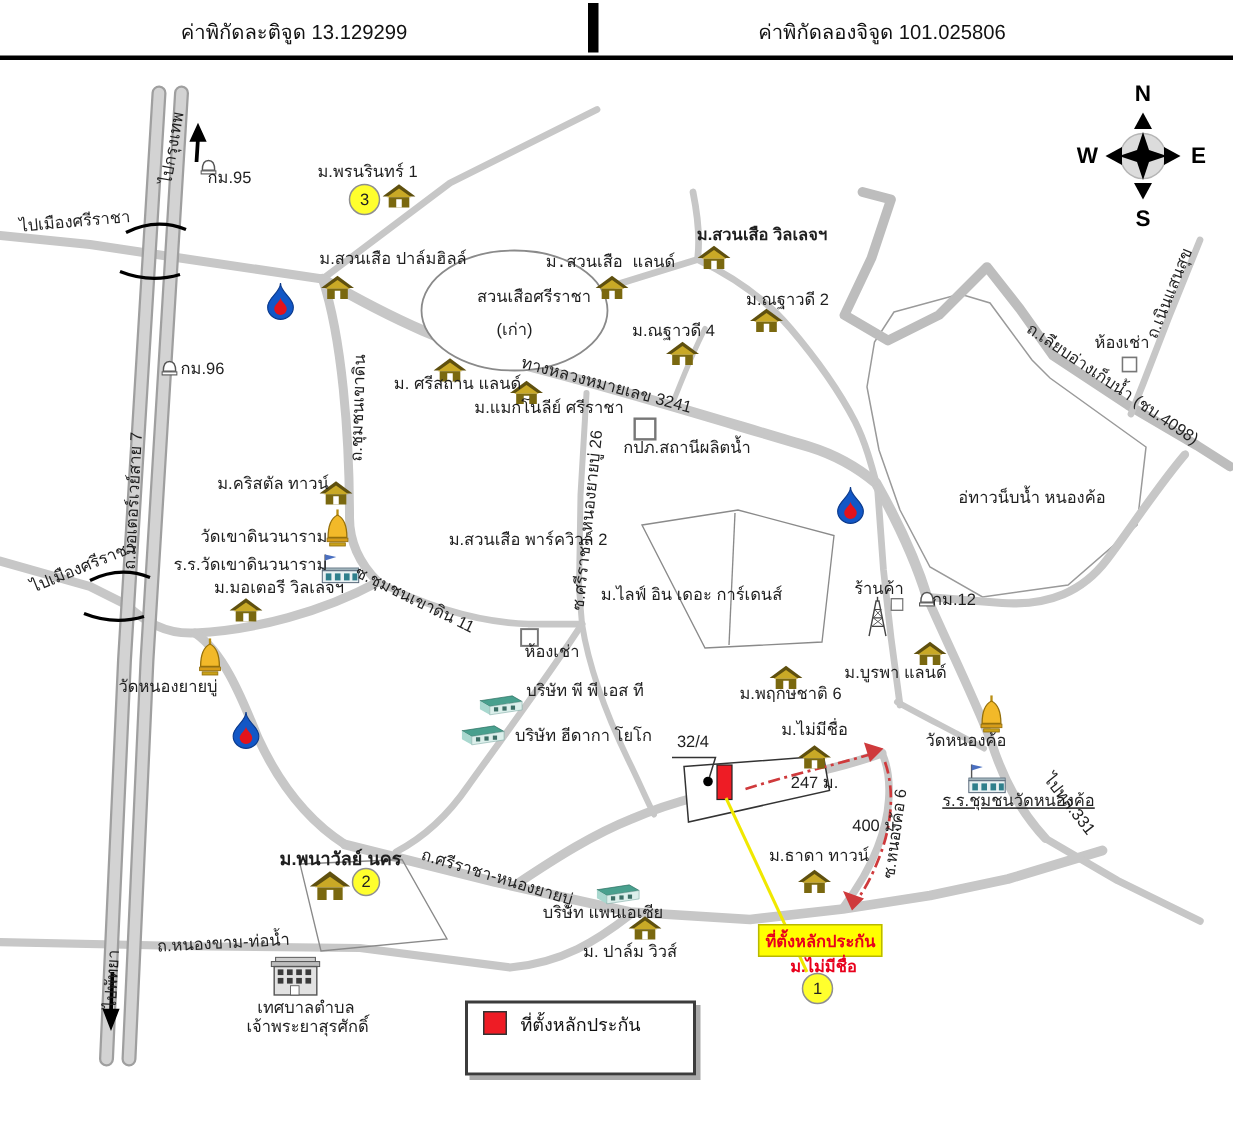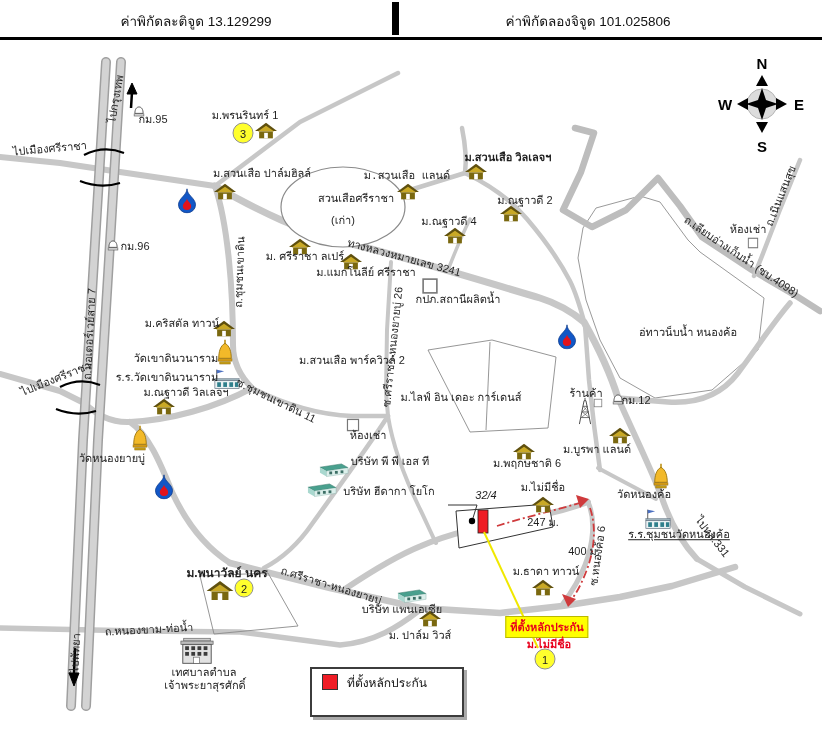--- a/index.html
+++ b/index.html
@@ -329,50 +329,50 @@
       <span class="map-label" style="left: 50px; top: 149px; transform: translate(-50%, -50%) rotate(-5deg);">ไปเมืองศรีราชา</span>
       <span class="map-label" style="left: 245px; top: 116px;">ม.พรนรินทร์ 1</span>
       <span class="map-label" style="left: 262px; top: 174px; text-align: right;">ม.สวนเสือ ปาล์มฮิลล์</span>
       <span class="map-label" style="left: 135px; top: 247px;">กม.96</span>
       <span class="map-label" style="left: 356px; top: 199px;">สวนเสือศรีราชา</span>
       <span class="map-label" style="left: 343px; top: 221px;">(เก่า)</span>
       <span class="map-label" style="left: 407px; top: 177px; font-family: Liberation Mono, monospace;">ม.สวนเสือ แลนด์</span>
       <span class="map-label" style="left: 508px; top: 158px; font-weight: bold;">ม.สวนเสือ วิลเลจฯ</span>
       <span class="map-label" style="left: 525px; top: 201px;">ม.ณฐาวดี 2</span>
       <span class="map-label" style="left: 449px; top: 222px;">ม.ณฐาวดี 4</span>
-      <span class="map-label" style="left: 305px; top: 257px;">ม. ศรีราชา ลเปร์</span>
+      <span class="map-label" style="left: 305px; top: 257px;">ม. ศรีสถาน แลนด์</span>
       <span class="map-label" style="left: 366px; top: 273px;">ม.แมกโนลีย์ ศรีราชา</span>
       <span class="map-label" style="left: 404px; top: 258px; transform: translate(-50%, -50%) rotate(15deg);">ทางหลวงหมายเลข 3241</span>
       <span class="map-label" style="left: 458px; top: 300px;">กปภ.สถานีผลิตน้ำ</span>
       <span class="map-label" style="left: 781px; top: 196px; transform: translate(-50%, -50%) rotate(-68deg);">ถ.เนินแสนสุข</span>
       <span class="map-label" style="left: 748px; top: 230px;">ห้องเช่า</span>
       <span class="map-label" style="left: 741px; top: 257px; transform: translate(-50%, -50%) rotate(34deg);">ถ.เลียบอ่างเก็บน้ำ (ชบ.4098)</span>
       <span class="map-label" style="left: 688px; top: 333px;">อ่ทาวน็บน้ำ หนองค้อ</span>
       <span class="map-label" style="left: 182px; top: 324px;">ม.คริสตัล ทาวน์</span>
       <span class="map-label" style="left: 176px; top: 359px;">วัดเขาดินวนาราม</span>
       <span class="map-label" style="left: 167px; top: 378px;">ร.ร.วัดเขาดินวนาราม</span>
-      <span class="map-label" style="left: 186px; top: 393px;">ม.ณฐาวดี วิลเลจฯ</span>
+      <span class="map-label" style="left: 186px; top: 393px;">ม.มอเตอรี วิลเลจฯ</span>
       <span class="map-label" style="left: 276px; top: 401px; transform: translate(-50%, -50%) rotate(26deg);">ซ.ชุมชนเขาดิน 11</span>
       <span class="map-label" style="left: 240px; top: 272px; transform: translate(-50%, -50%) rotate(-88deg);">ถ.ชุมชนเขาดิน</span>
       <span class="map-label" style="left: 352px; top: 361px;">ม.สวนเสือ พาร์ควิวล์ 2</span>
       <span class="map-label" style="left: 461px; top: 398px;">ม.ไลฟ์ อิน เดอะ การ์เดนส์</span>
       <span class="map-label" style="left: 393px; top: 347px; transform: translate(-50%, -50%) rotate(-84deg);">ซ.ศรีราชา-หนองยายบู่ 26</span>
       <span class="map-label" style="left: 112px; top: 459px;">วัดหนองยายบู่</span>
       <span class="map-label" style="left: 368px; top: 436px;">ห้องเช่า</span>
       <span class="map-label" style="left: 390px; top: 462px;">บริษัท พี พี เอส ที</span>
       <span class="map-label" style="left: 389px; top: 492px;">บริษัท ฮีดากา โยโก</span>
       <span class="map-label" style="left: 527px; top: 464px;">ม.พฤกษชาติ 6</span>
       <span class="map-label" style="left: 543px; top: 488px;">ม.ไม่มีชื่อ</span>
       <span class="map-label" style="left: 586px; top: 394px;">ร้านค้า</span>
       <span class="map-label" style="left: 636px; top: 401px;">กม.12</span>
       <span class="map-label" style="left: 597px; top: 450px;">ม.บูรพา แลนด์</span>
       <span class="map-label" style="left: 644px; top: 495px;">วัดหนองค้อ</span>
       <span class="map-label" style="left: 679px; top: 535px; text-decoration: underline;">ร.ร.ชุมชนวัดหนองค้อ</span>
       <span class="map-label" style="left: 712px; top: 537px; transform: translate(-50%, -50%) rotate(52deg);">ไปทล.331</span>
-      <span class="map-label" style="left: 486px; top: 496px; font-style: italic;">32/4</span>
+      <span class="map-label" style="left: 462px; top: 496px;">32/4</span>
       <span class="map-label" style="left: 543px; top: 523px;">247 ม.</span>
       <span class="map-label" style="left: 574px; top: 552px; margin-left: 10px;">400 ม.</span>
       <span class="map-label" style="left: 546px; top: 572px;">ม.ธาดา ทาวน์</span>
       <span class="map-label" style="left: 598px; top: 556px; transform: translate(-50%, -50%) rotate(-82deg);">ซ.หนองค้อ 6</span>
       <span class="map-label" style="left: 402px; top: 610px;">บริษัท แพนเอเซีย</span>
       <span class="map-label" style="left: 420px; top: 636px;">ม. ปาล์ม วิวส์</span>
       <span class="map-label" style="left: 331px; top: 586px; transform: translate(-50%, -50%) rotate(17deg);">ถ.ศรีราชา-หนองยายบู่</span>
       <span class="map-label bold" style="left: 227px; top: 573px;">ม.พนาวัลย์ นคร</span>
       <span class="map-label" style="left: 149px; top: 630px; transform: translate(-50%, -50%) rotate(-3deg);">ถ.หนองขาม-ท่อน้ำ</span>
       <span class="map-label" style="left: 76px; top: 653px; transform: translate(-50%, -50%) rotate(-87deg);">ไปพัทยา</span>

